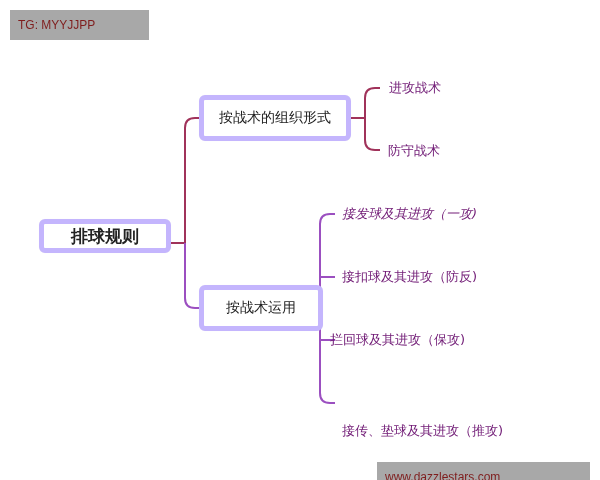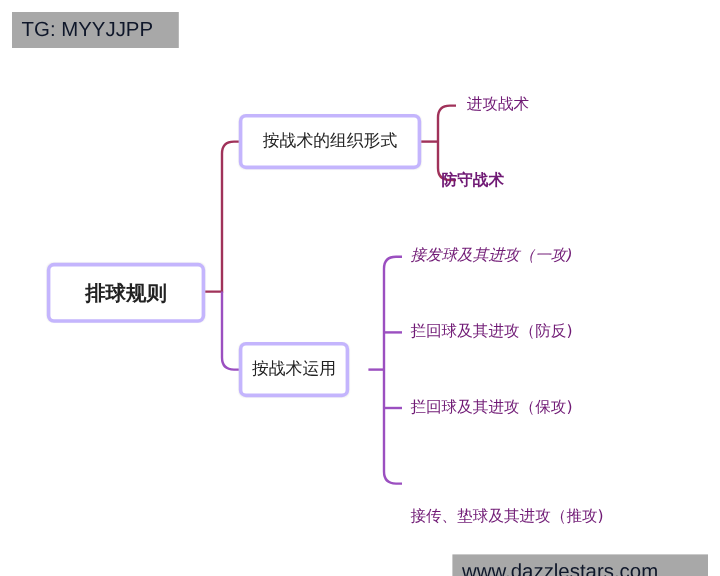--- a/index.html
+++ b/index.html
@@ -1,18 +1,18 @@
 <!DOCTYPE html>
 <html><head>
 <meta charset="utf-8">
 <style>
   html,body{margin:0;padding:0;}
   body{width:600px;height:480px;background:#ffffff;position:relative;overflow:hidden;font-family:"DejaVu Sans",sans-serif;}
-  .wm{position:absolute;background:#a8a8a8;color:#0f172a;font-family:"Liberation Sans",sans-serif;font-size:17px;line-height:30px;padding:0 8px;box-sizing:border-box;}
-  .node{position:absolute;background:#fff;border:3px solid #c4b5fd;border-radius:6px;box-sizing:border-box;display:flex;align-items:center;justify-content:center;color:#222;box-shadow:0 0 1px rgba(0,0,0,0.05);}
+  .wm{position:absolute;background:#a8a8a8;color:#7f1d1d;font-family:"Liberation Sans",sans-serif;font-size:12px;line-height:30px;padding:0 8px;box-sizing:border-box;}
+  .node{position:absolute;background:#fff;border:5px solid #c4b5fd;border-radius:6px;box-sizing:border-box;display:flex;align-items:center;justify-content:center;color:#222;box-shadow:0 0 1px rgba(0,0,0,0.05);}
   .root{font-weight:bold;font-size:17px;}
   .mid{font-size:14px;}
   .leaf{position:absolute;font-size:13px;color:#701a75;white-space:nowrap;line-height:16px;}
   svg.lines{position:absolute;left:0;top:0;}
 </style>
 </head>
 <body>
 
 <div class="wm" style="left:10px;top:10px;width:139px;height:30px;">TG: MYYJJPP</div>
 
@@ -24,33 +24,33 @@
 
   <path d="M351 118 H365" fill="none" stroke="#a0325a" stroke-width="2"></path>
   <path d="M380 88 H375 Q365 88 365 98 V140 Q365 150 375 150 H380" fill="none" stroke="#a0325a" stroke-width="2"></path>
 
   <path d="M307 308 H320" fill="none" stroke="#9b4fc0" stroke-width="2"></path>
   <path d="M335 214 H330 Q320 214 320 224 V393 Q320 403 330 403 H335" fill="none" stroke="#9b4fc0" stroke-width="2"></path>
   <path d="M320 277 H335" fill="none" stroke="#9b4fc0" stroke-width="2"></path>
   <path d="M320 340 H335" fill="none" stroke="#9b4fc0" stroke-width="2"></path>
 </svg>
 
-<div class="node root" style="left:39px;top:219px;width:132px;height:50px;">
+<div class="node root" style="left:39px;top:219px;width:132px;height:34px;">
   <span>排球规则</span>
 </div>
 
 <div class="node mid" style="left:199px;top:95px;width:152px;height:46px;">
   <span>按战术的组织形式</span>
 </div>
 
-<div class="node mid" style="left:199px;top:285px;width:92px;height:46px;">
+<div class="node mid" style="left:199px;top:285px;width:124px;height:46px;">
   <span>按战术运用</span>
 </div>
 
 <div class="leaf" style="left:389px;top:80px;">进攻战术</div>
-<div class="leaf" style="left:368px;top:143px;font-weight:bold;">防守战术</div>
+<div class="leaf" style="left:388px;top:143px;">防守战术</div>
 
 <div class="leaf" style="left:342px;top:206px;font-style:italic;">接发球及其进攻（一攻)</div>
-<div class="leaf" style="left:342px;top:269px;">拦回球及其进攻（防反)</div>
-<div class="leaf" style="left:342px;top:332px;">拦回球及其进攻（保攻)</div>
+<div class="leaf" style="left:342px;top:269px;">接扣球及其进攻（防反)</div>
+<div class="leaf" style="left:330px;top:332px;">拦回球及其进攻（保攻)</div>
 <div class="leaf" style="left:342px;top:395px;margin-top:28px;">接传、垫球及其进攻（推攻)</div>
 
 <div class="wm" style="left:377px;top:440px;width:213px;height:30px;margin-top:22px;">www.dazzlestars.com</div>
 
 </body></html>

